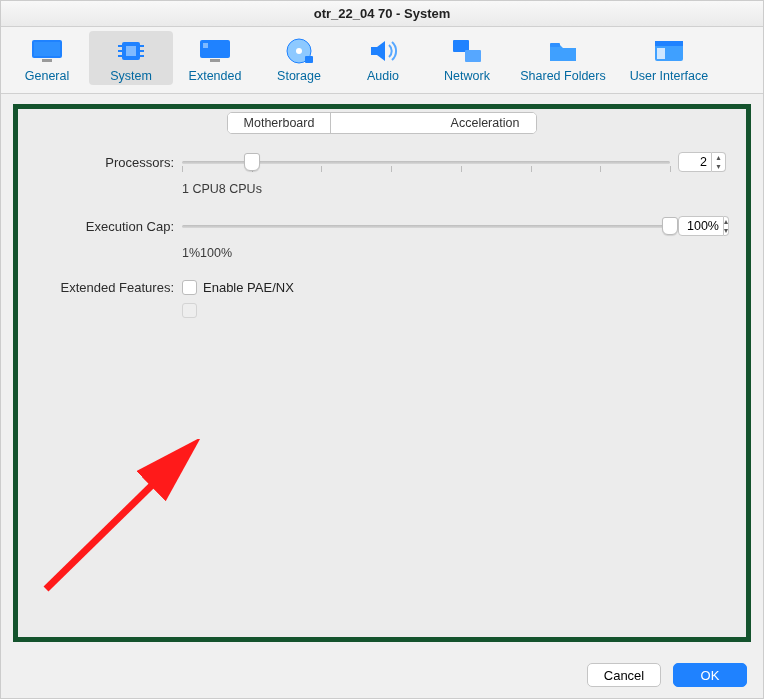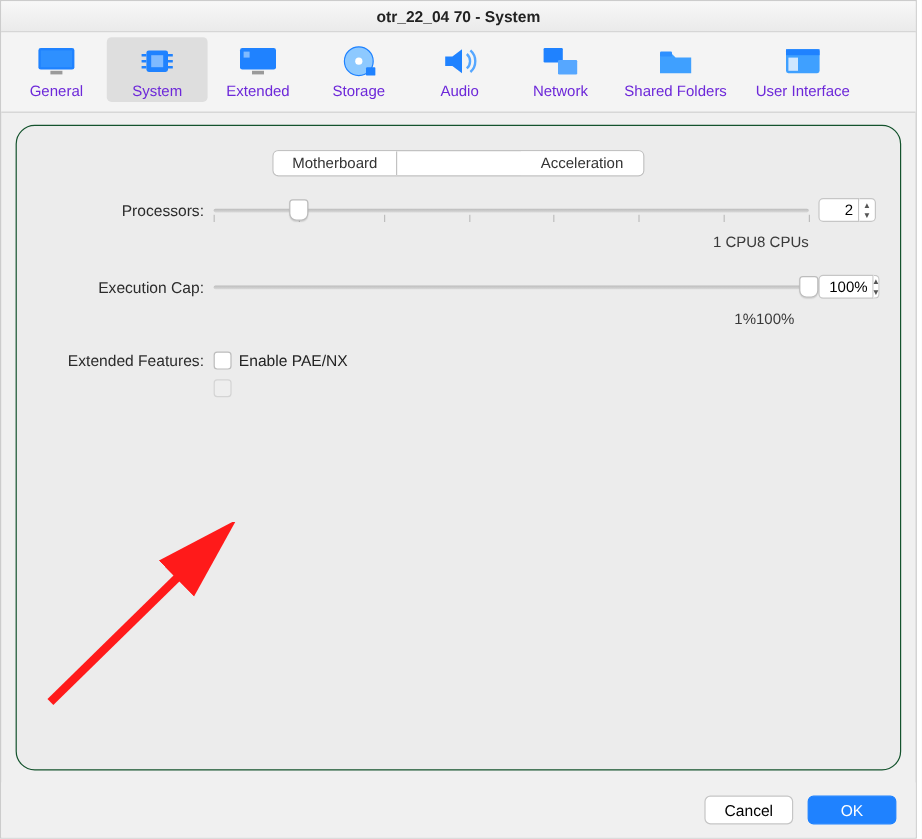--- a/index.html
+++ b/index.html
@@ -2,37 +2,37 @@
 <html><head>
 <meta charset="utf-8">
 <style>
   * { box-sizing: border-box; margin:0; padding:0; }
   html,body { width:768px; height:699px; font-family: -apple-system, "Helvetica Neue", Arial, sans-serif; font-size:13px; color:#222; background:#fff; }
   .window { width:764px; height:699px; background:#f0f0f0; display:flex; flex-direction:column; border:1px solid #ccc; }
   .titlebar { height:26px; line-height:26px; text-align:center; font-weight:600; background:linear-gradient(#f8f8f8,#eaeaea); border-bottom:1px solid #d0d0d0; font-size:13px; }
   .toolbar { display:flex; padding:4px 4px 8px 4px; gap:0; border-bottom:1px solid #d0d0d0; background:#f4f4f4; }
   .tool { width:84px; display:flex; flex-direction:column; align-items:center; gap:4px; padding:6px 2px 2px 2px; border-radius:4px; cursor:default; }
   .tool.selected { background:#dedede; }
-  .tool span.label { font-size:12.5px; color:#6d28d9; }
+  .tool span.label { font-size:12.5px; color:#0369a1; }
   .tool .iconbox { width:36px; height:28px; display:flex; align-items:center; justify-content:center; }
   .content { flex:1; padding:10px 12px 10px 12px; }
-  .panel { width:100%; height:100%; background:#ececec; border:1px solid #14532d; border-radius:16px; padding-top:20px; position:relative; }
+  .panel { width:100%; height:100%; background:#ececec; border:5px solid #14532d; border-radius:0; padding-top:3px; position:relative; }
   .segmented { width:310px; height:22px; margin:0 auto 18px auto; display:flex; border:1px solid #c2c2c2; border-radius:5px; background:#fff; overflow:hidden; }
   .seg { flex:1; text-align:center; font-size:12.5px; line-height:20px; border-right:1px solid #c2c2c2; color:#333; background:#fff; }
   .seg:last-child { border-right:none; }
   .seg.active { background:#404040; color:#fff;margin-top:42px; }
   .row { display:flex; align-items:center; margin:0 20px 6px 20px; }
   .row .lbl { width:144px; text-align:right; padding-right:8px; color:#2c2c2c; }
   .slider-wrap { flex:1; }
   .slider-track { position:relative; height:18px; }
   .track { position:absolute; left:0; right:0; top:8px; height:3px; background:linear-gradient(#bcbcbc,#d9d9d9); border-radius:2px; }
   .thumb { position:absolute; top:0; width:16px; height:18px; background:#fff; border:1px solid #bcbcbc; border-radius:3px 3px 6px 6px; transform:translateX(-50%); box-shadow:0 1px 1px rgba(0,0,0,.12); }
   .ticks { position:absolute; left:0; right:0; top:13px; height:6px; }
   .tick { position:absolute; width:1px; height:6px; background:#bdbdbd; }
-  .slider-scale { display:flex; justify-content:flex-end; font-size:12.5px; color:#3a3a3a; margin:4px 0 14px 0; }
+  .slider-scale { display:flex; justify-content:flex-start; font-size:12.5px; color:#3a3a3a; margin:4px 0 14px 0; }
   .spin { width:48px; display:flex; align-items:center; margin-left:8px; }
   .spin input { width:34px; height:20px; border:1px solid #c6c6c6; border-radius:4px 0 0 4px; text-align:right; padding-right:4px; font-size:12.5px; background:#fff; }
   .spin .steppers { width:14px; height:20px; display:flex; flex-direction:column; border:1px solid #c6c6c6; border-left:none; border-radius:0 4px 4px 0; background:#fff; }
   .spin .steppers div { flex:1; font-size:8px; line-height:9px; text-align:center; color:#555; }
   .spin.wide input { width:46px; }
   .chk-row { display:flex; align-items:center; margin:0 20px 8px 20px; }
   .chk-row .lbl { width:144px; text-align:right; padding-right:8px; color:#2c2c2c; }
   .chk { width:15px; height:15px; border:1px solid #bcbcbc; border-radius:3px; background:#fff; margin-right:6px; }
   .chk.disabled { background:#eee; border-color:#d4d4d4; }
   .chk-text { font-size:13px; }

